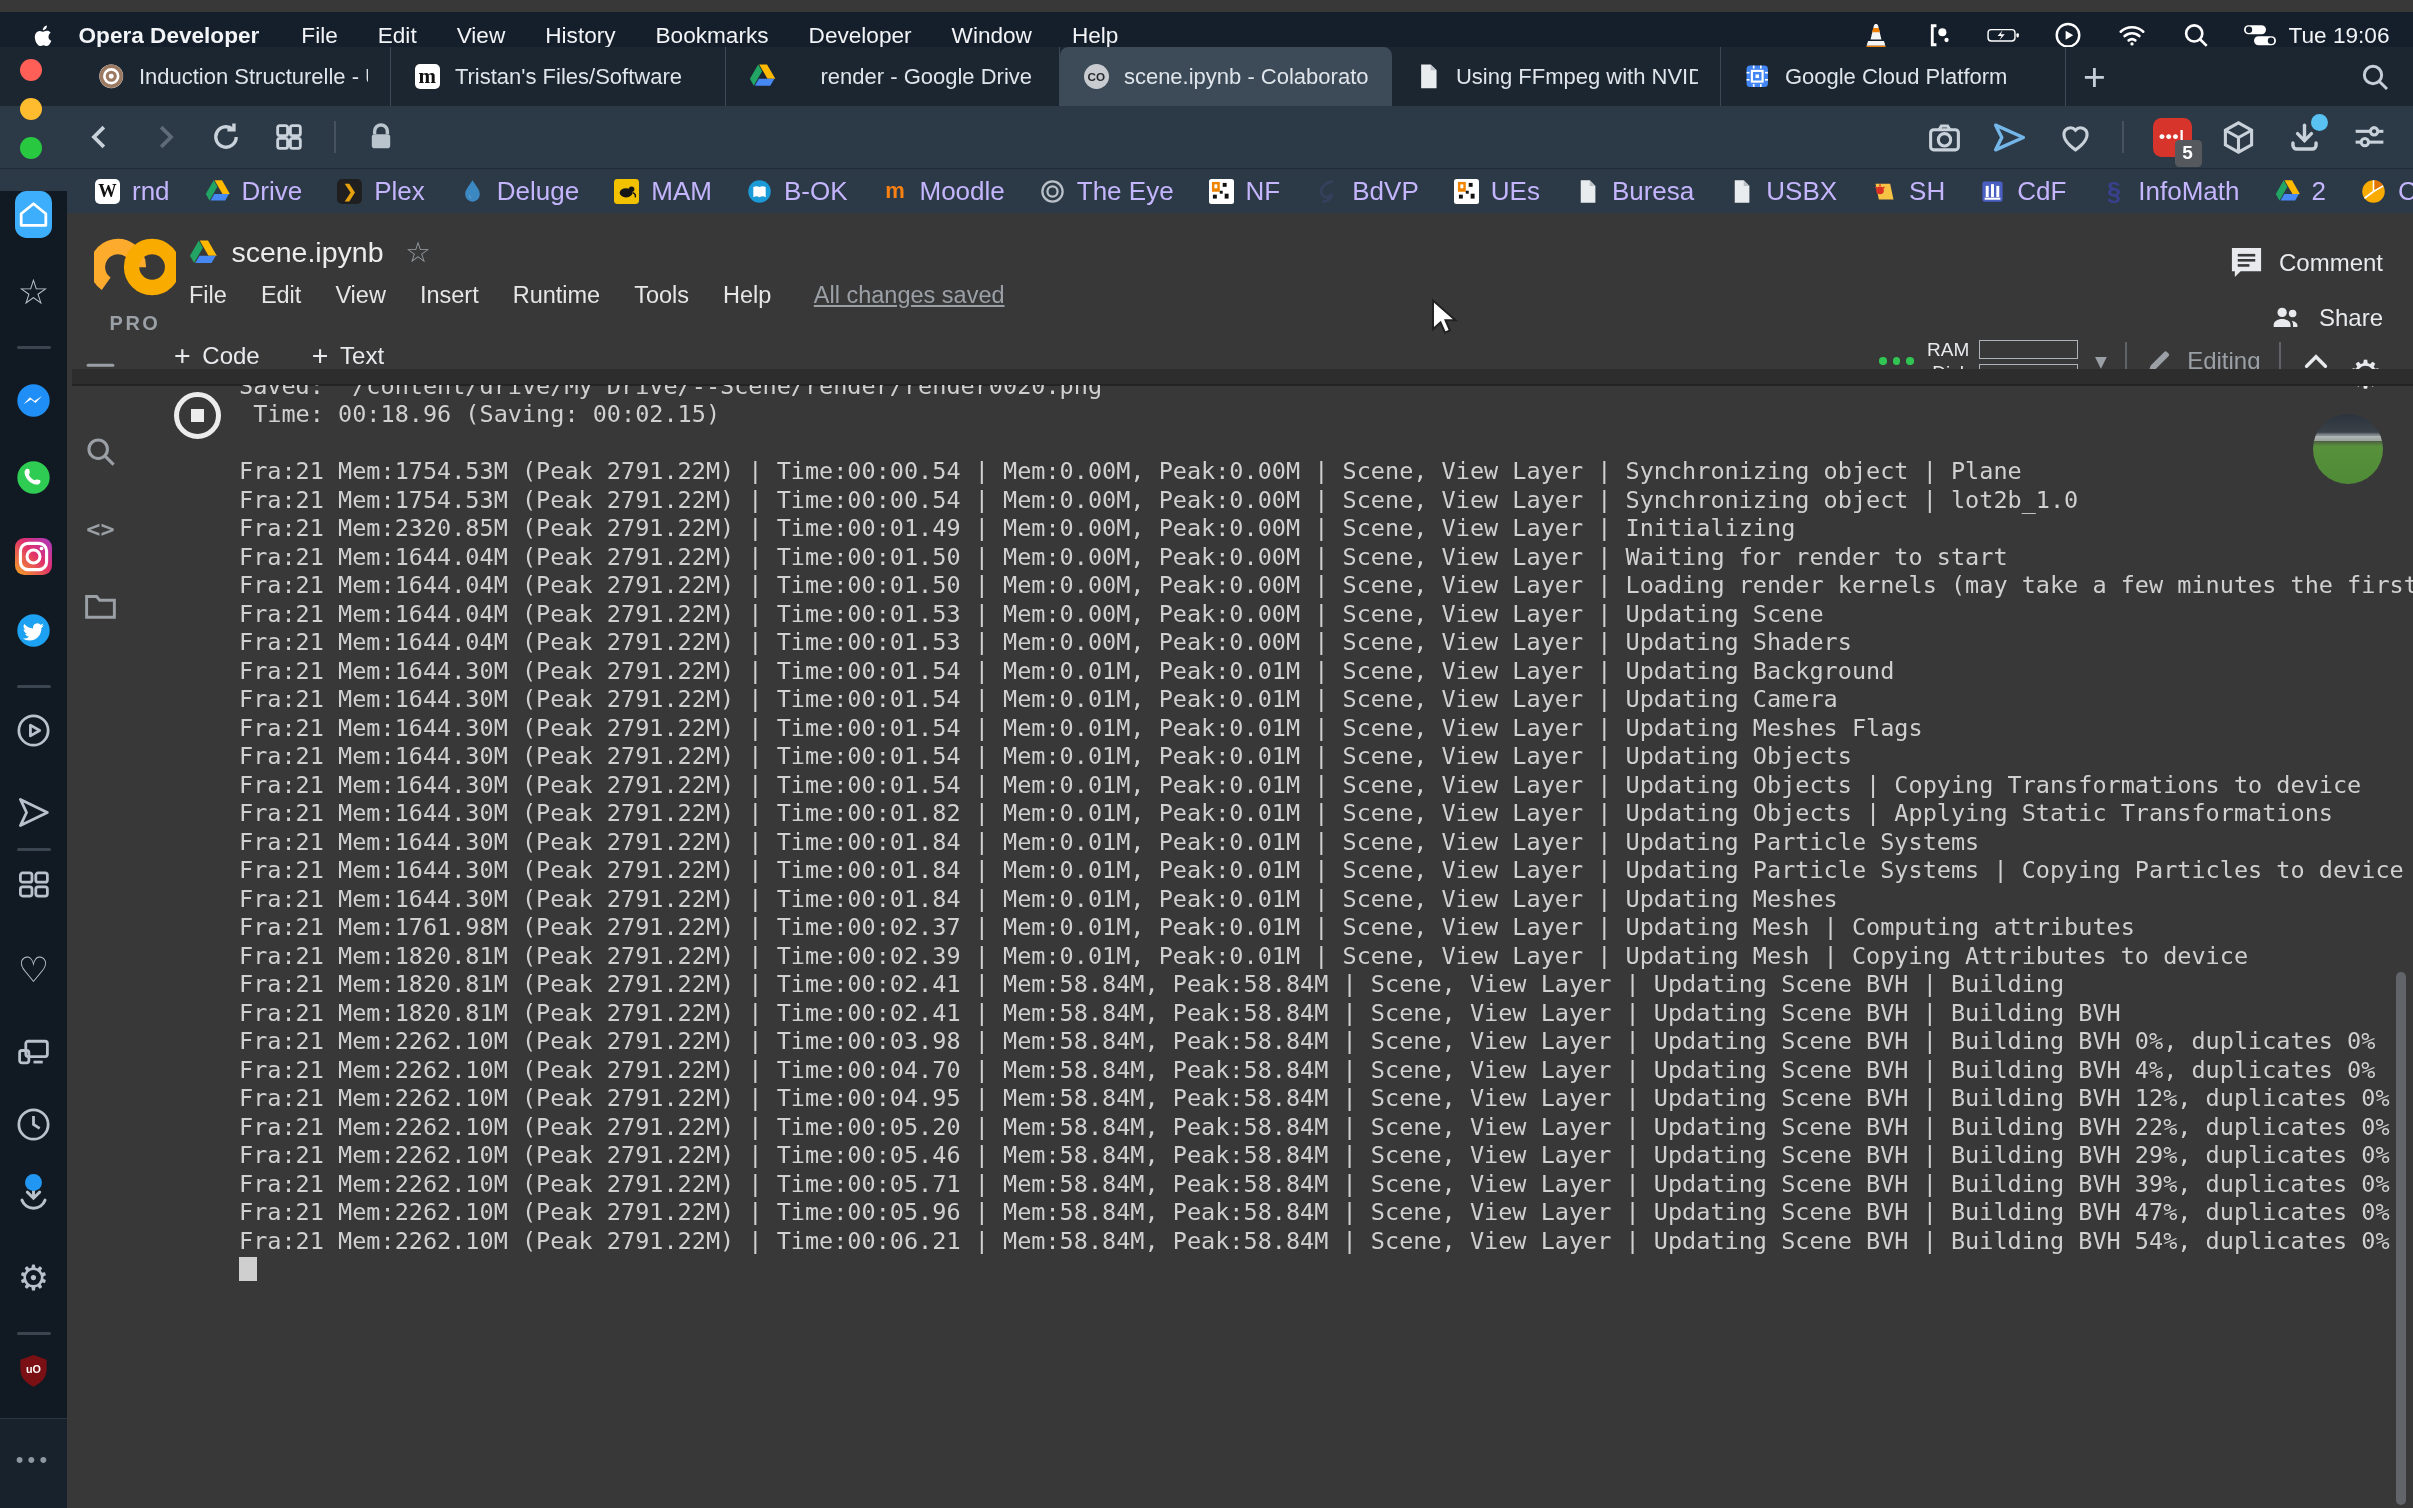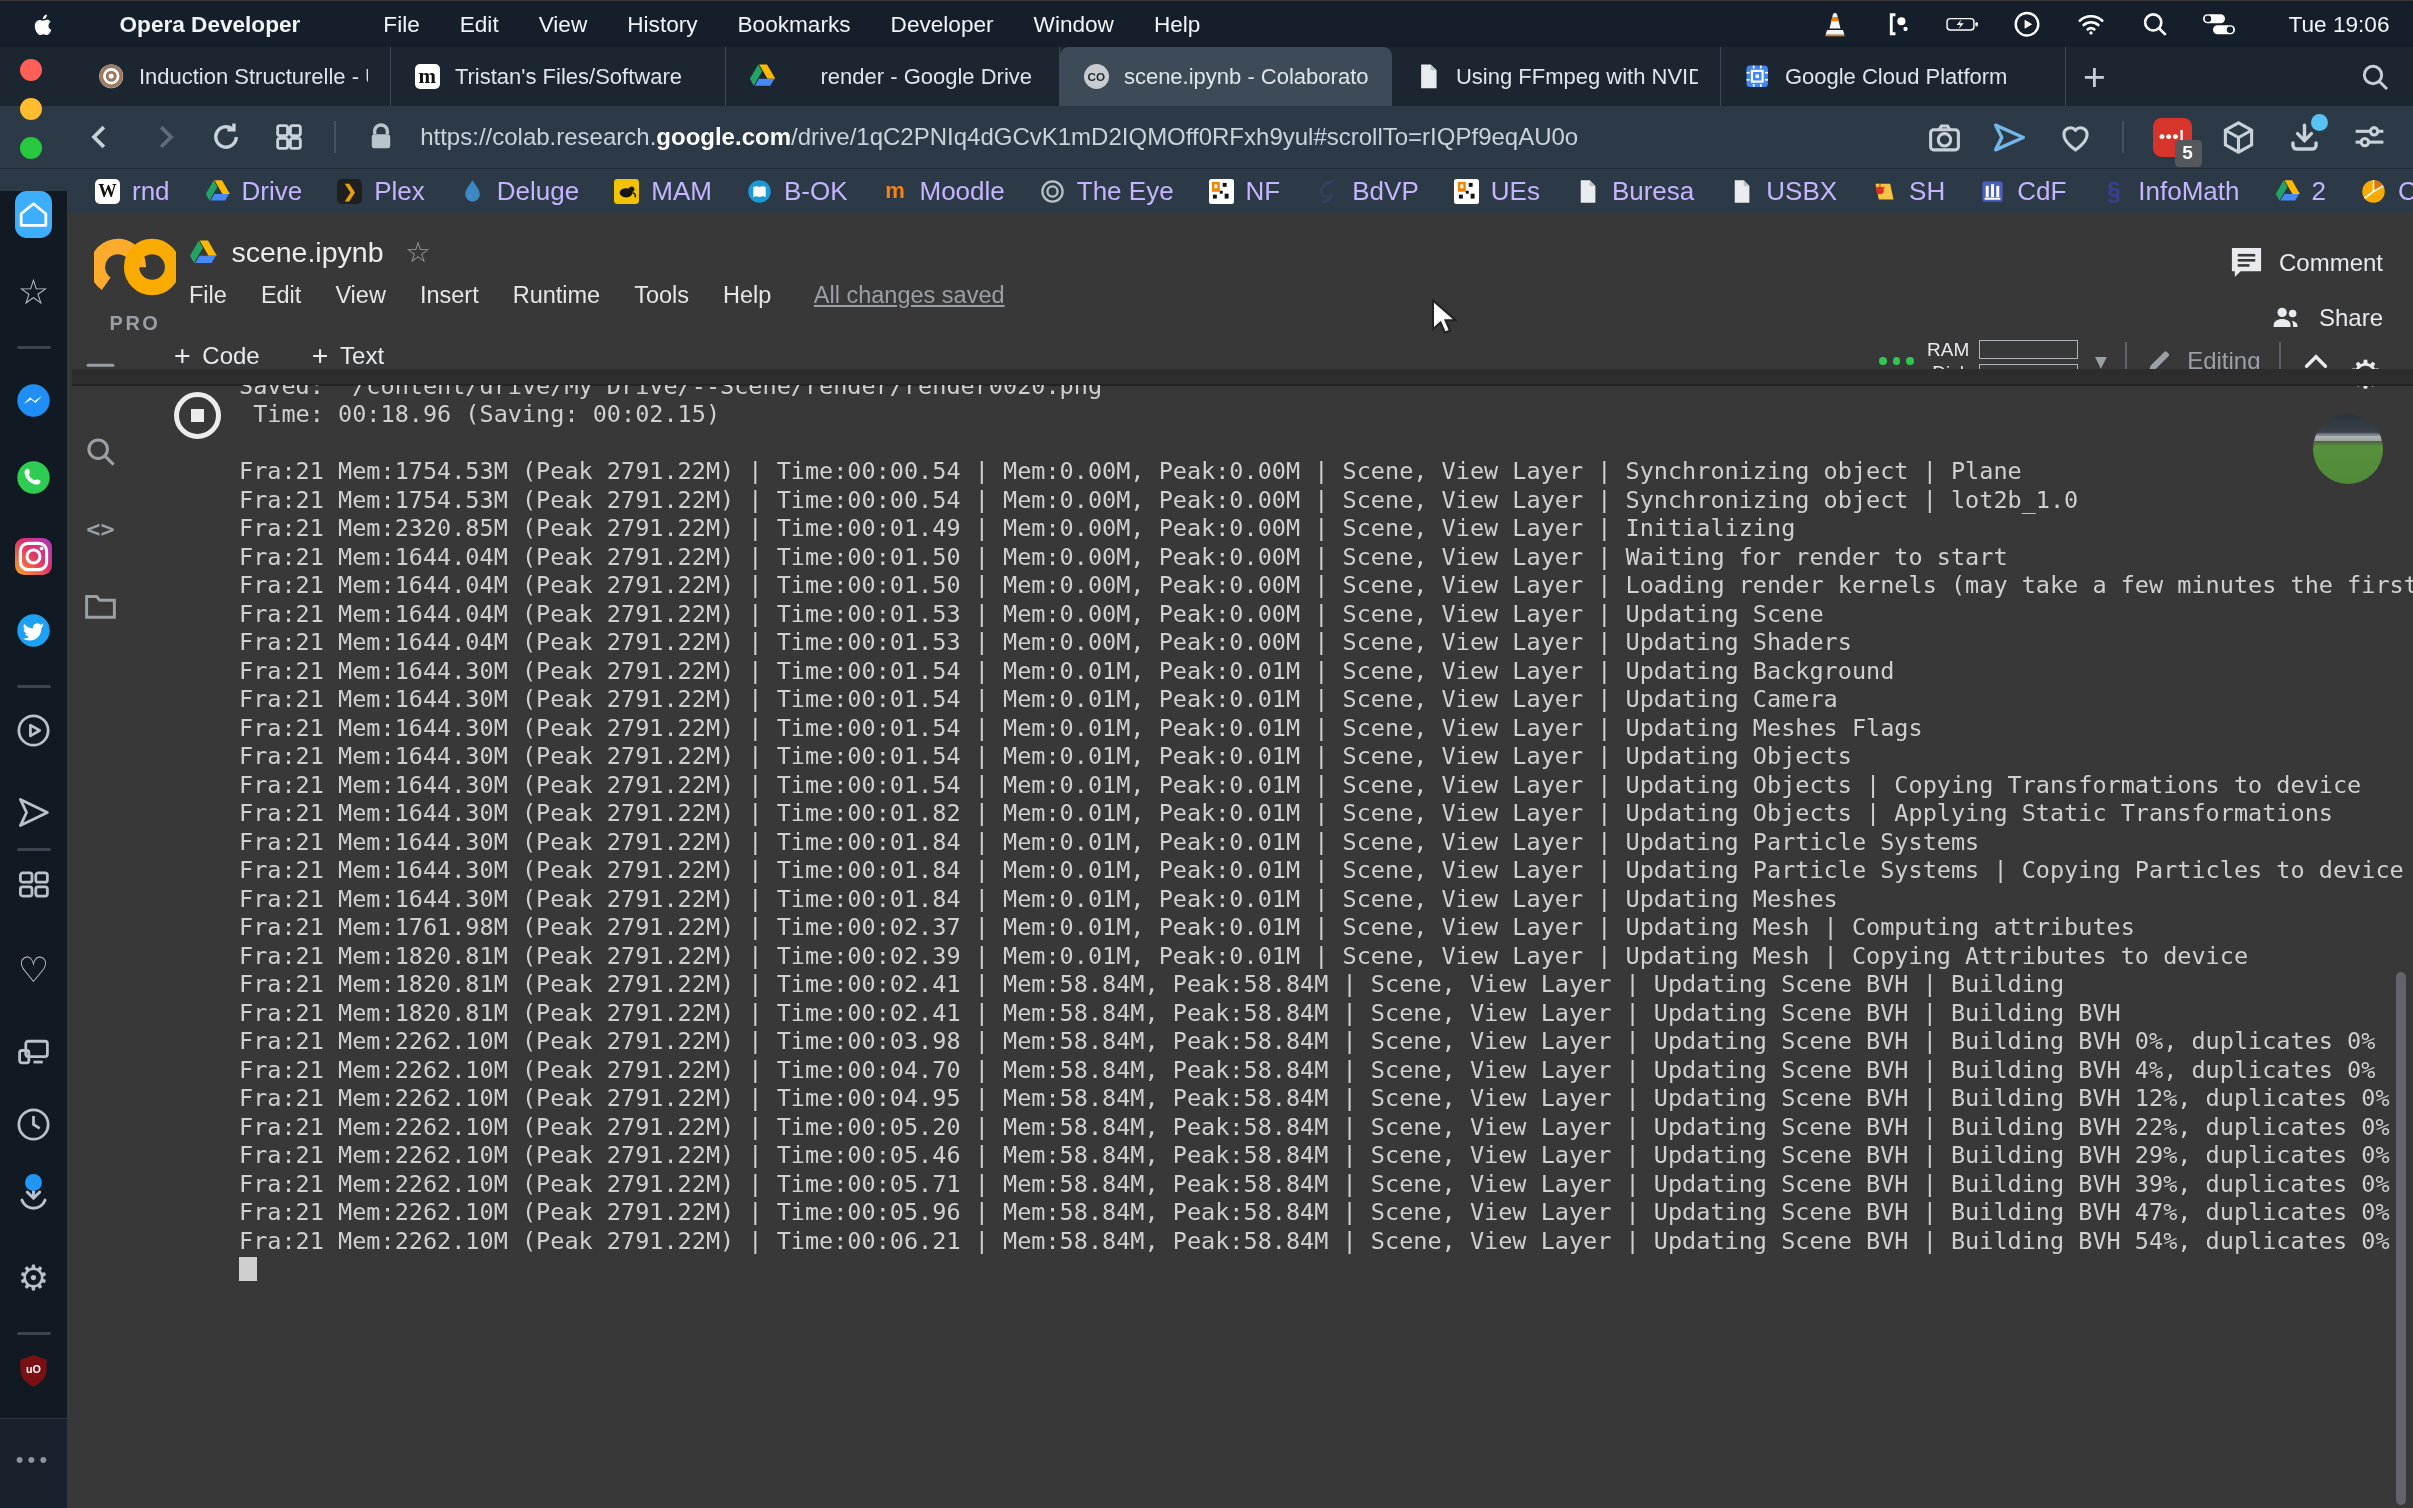--- a/index.html
+++ b/index.html
@@ -3,22 +3,22 @@
 <meta charset="utf-8">
 <style>
   html,body{margin:0;padding:0;background:#000;}
   .screen{position:relative;width:2413px;height:1508px;background:#383838;overflow:hidden;
           font-family:"Liberation Sans",sans-serif;-webkit-font-smoothing:antialiased;}
   .abs{position:absolute;}
   .ico{display:inline-flex;align-items:center;justify-content:center;}
   .ico svg{width:100%;height:100%;display:block;}
 
   
-  .menubar{position:absolute;left:0;top:1px;width:2413px;height:47px;background:#151f2b;
-           display:flex;align-items:center;color:#f2f4f7;font-size:22.6px;gap:41px;}
+  .menubar{position:absolute;left:0;top:12px;width:2413px;height:47px;background:#151f2b;
+           display:flex;align-items:center;color:#f2f4f7;font-size:22.6px;}
   .apple{width:25px;height:30px;margin-left:28.5px;}
   .appname{font-weight:700;margin-left:25px;}
   .macmenus{display:flex;gap:40px;margin-left:42px;}
   .macmenus span{cursor:default;}
   .macstatus{margin-left:auto;display:flex;align-items:center;gap:30px;}
   .m-ico{width:34px;height:28.5px;}
   .clock{margin-left:11.7px;margin-right:23.5px;font-size:22.6px;}
 
   
   .tabbar{position:absolute;left:0;top:47px;width:2413px;height:59px;background:#1c2631;display:flex;align-items:stretch;}
@@ -305,21 +305,20 @@
           </svg>
         </span>
       <span class="vsep"></span>
       <span class="ico">
           <svg viewBox="0 0 24 24">
             <path d="M7.5 10V8a4.5 4.5 0 0 1 9 0v2" fill="none" stroke="#b9c4cd" stroke-width="2.4"></path>
             <rect x="5.5" y="10" width="13" height="10" rx="2" fill="#b9c4cd"></rect>
           </svg>
         </span>
     </div>
-    <span class="url"><span>https://colab.research.</span><b>google.com</b><span>/drive/1qC2PNIq4dGCvK1mD2IQMOff0RFxh9yul#scrollTo=rIQPf9eqAU0o</span></span>
     <div class="addr-right">
       <span class="ico">
           <svg viewBox="0 0 24 24" fill="none" stroke="#c9d2da" stroke-width="2">
             <rect x="3" y="7" width="18" height="13" rx="2"></rect>
             <circle cx="12" cy="13.5" r="4"></circle>
             <path d="M8.5 7l1.5-2.5h4L15.5 7"></path>
           </svg>
         </span>
       <span class="ico">
           <svg viewBox="0 0 24 24" fill="none" stroke="#74b6e8" stroke-width="2.2" stroke-linejoin="round">

